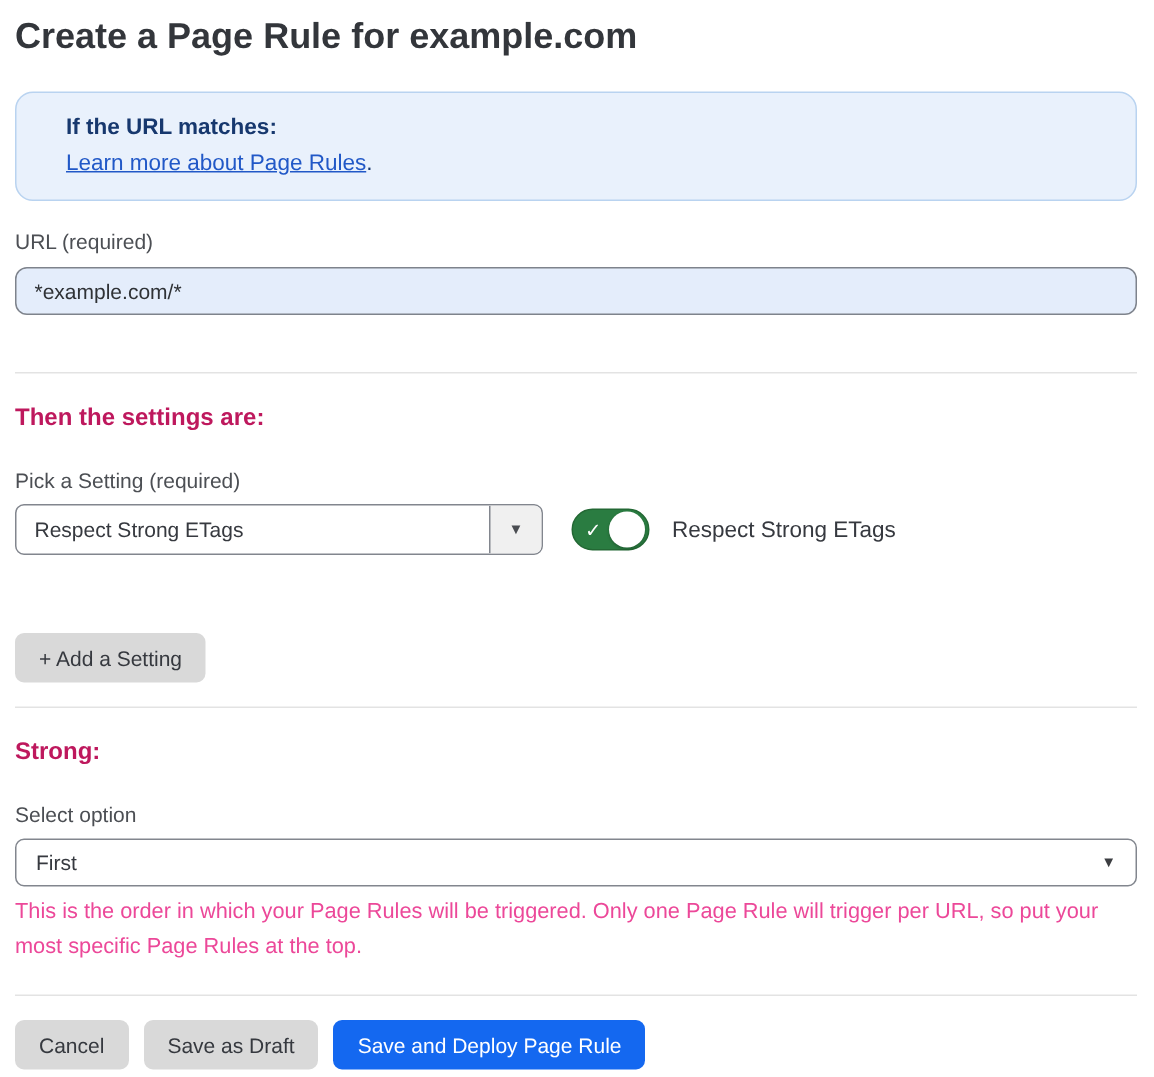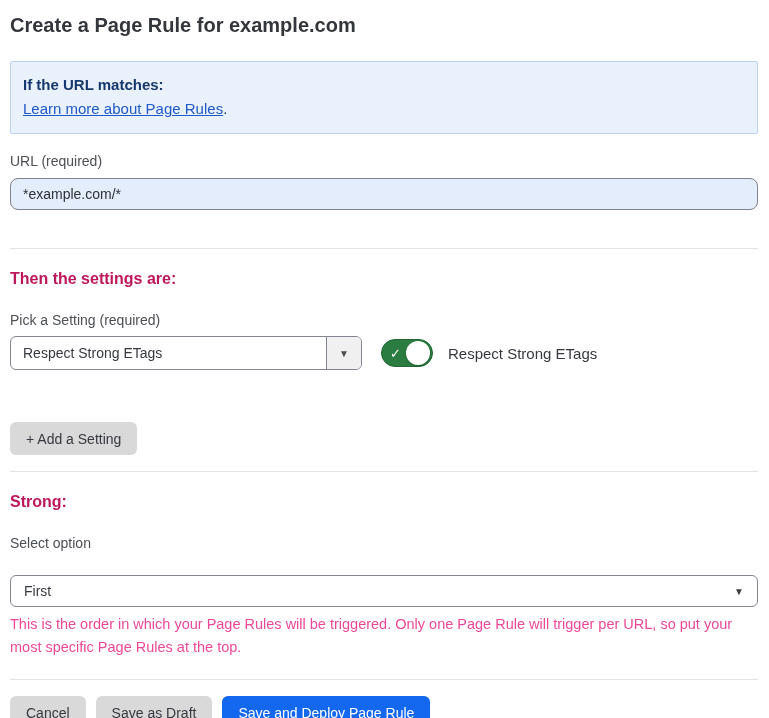--- a/index.html
+++ b/index.html
@@ -7,33 +7,33 @@
   body {
     width: 769px;
     height: 718px;
     font-family: "Liberation Sans", sans-serif;
     color: #35383d;
     overflow: hidden;
   }
   .container { padding: 10px 11px 10px 10px; }
 
   .page-title {
-    font-size: 20px;
+    font-size: 24px;
     font-weight: 700;
     color: #33363b;
     line-height: 26px;
     margin-top: 2px;
   }
 
   .info-box {
     margin-top: 23px;
     background: #e9f1fc;
     border: 1px solid #b9d3f0;
-    border-radius: 2px;
-    padding: 11px 18px 12px 12px;
+    border-radius: 12px;
+    padding: 11px 18px 12px 33px;
     color: #17386e;
     font-size: 15px;
     line-height: 24px;
   }
   .info-heading { font-weight: 700; }
   .info-link {
     color: #2158c7;
     text-decoration: underline;
     cursor: pointer;
   }
@@ -160,21 +160,21 @@
     cursor: pointer;
   }
   .btn-gray { background: #d9d9d9; color: #36393f; }
   .btn-blue { background: #1468f0; color: #ffffff; }
 
   .add-setting { margin-top: 52px; }
 
   .order-label { margin-top: 22px; }
 
   .order-select {
-    margin-top: 23px;
+    margin-top: 7px;
     width: 100%;
     height: 32px;
     background: #ffffff;
     border: 1px solid #82868e;
     border-radius: 6px;
     display: flex;
     align-items: center;
     justify-content: space-between;
     padding: 0 13px;
     cursor: pointer;

